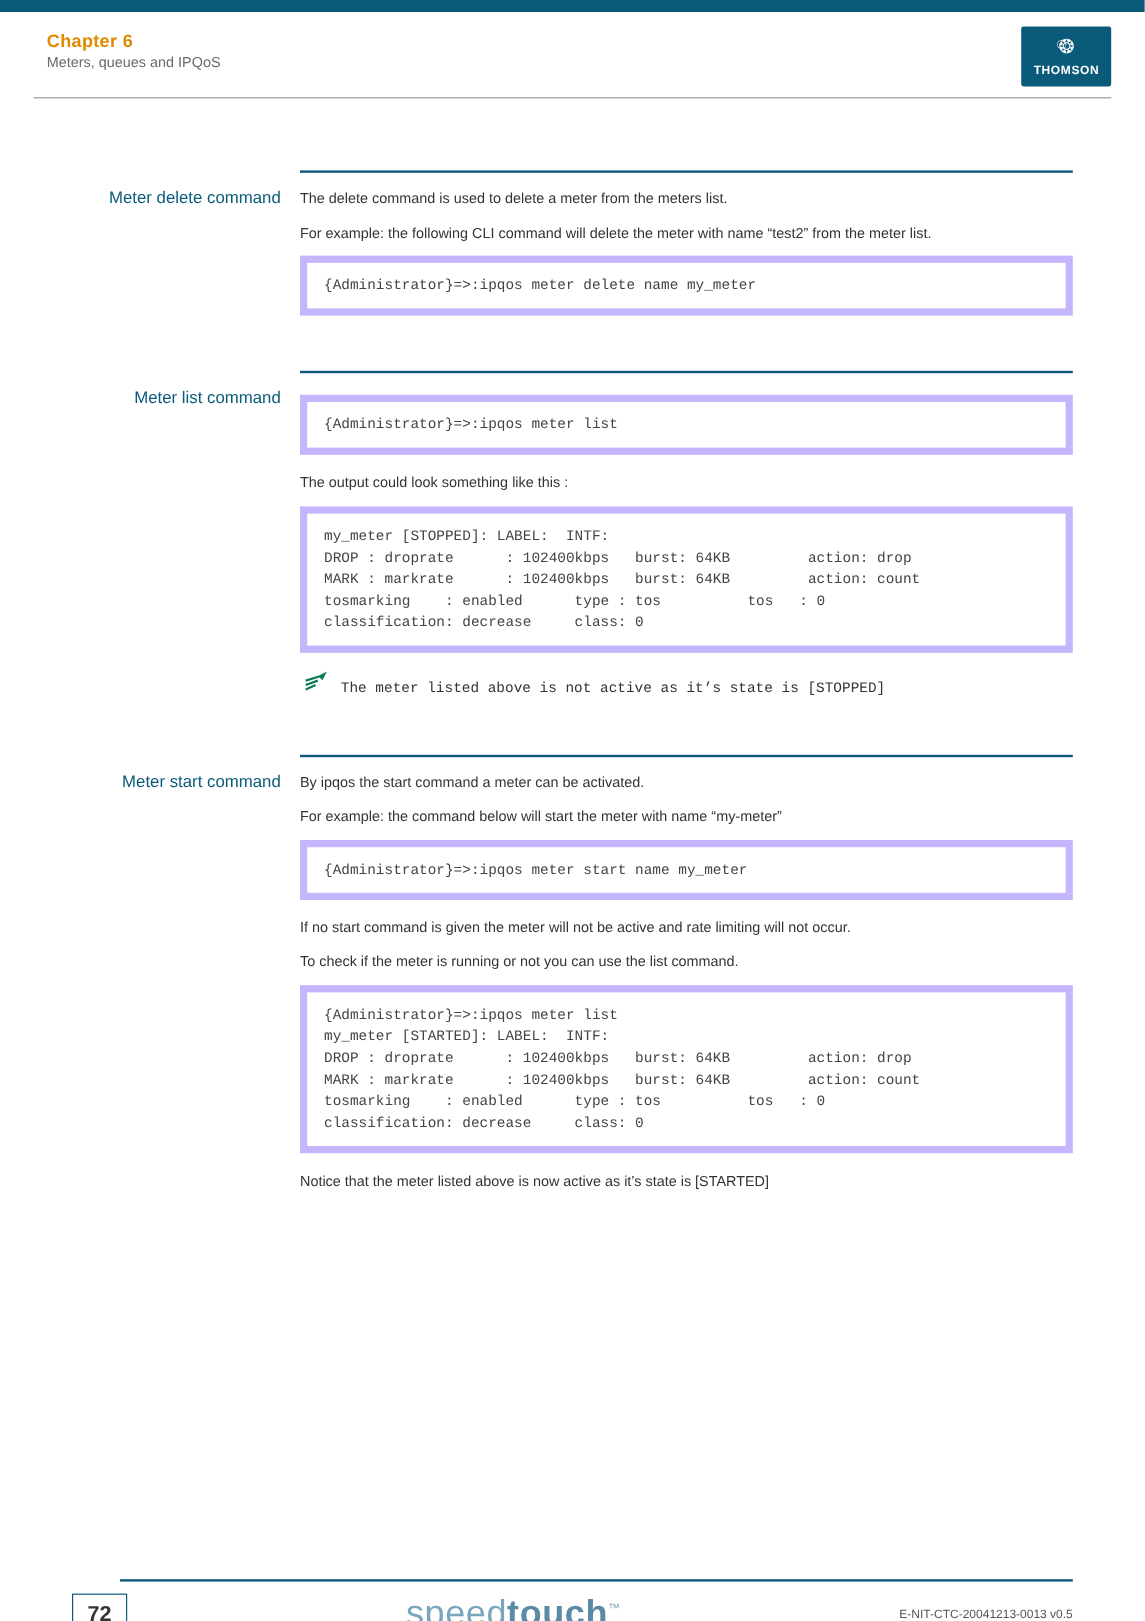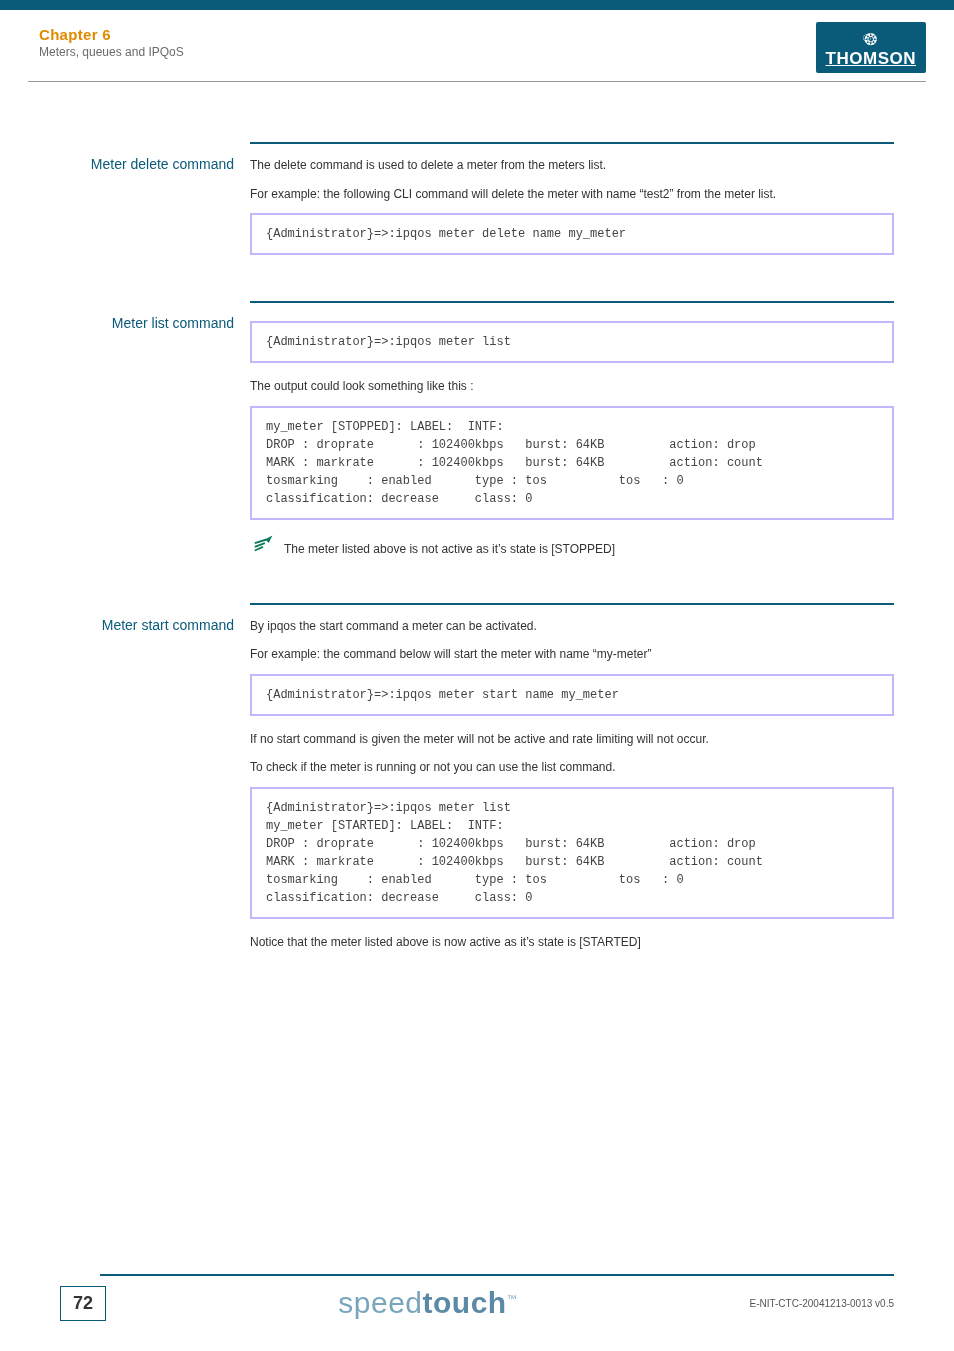--- a/index.html
+++ b/index.html
@@ -5,30 +5,30 @@
   * { box-sizing: border-box; margin: 0; padding: 0; }
   html, body { width: 954px; background: #fff; font-family: Verdana, Geneva, sans-serif; color: #333; }
   .topbar { height: 10px; background: #0a5a7a; }
   .header { position: relative; padding: 16px 28px 8px 28px; margin-left: 11px; }
   .chapter { color: #e08a00; font-weight: bold; font-size: 15px; letter-spacing: 0.3px; }
   .subchapter { color: #6a6a6a; font-size: 12px; margin-top: 2px; }
   .header-divider { border-top: 1px solid #999; margin: 14px 28px 0 28px; }
   .brand { position: absolute; top: 12px; right: 28px; text-align: right; }
   .brand-badge { background: #0a5a7a; color: #fff; border-radius: 2px; padding: 8px 10px 6px 10px; display: inline-block; text-align: center; line-height: 1; }
   .brand-badge .globe { font-size: 16px; display: block; margin-bottom: 2px; }
-  .brand-badge .bname { font-weight: bold; font-size: 17px; letter-spacing: 0.5px; text-decoration: underline; }
+  .brand-badge .bname { font-weight: bold; font-size: 10px; letter-spacing: 0.5px; }
   .content { padding: 60px 60px 20px 60px; }
   .section { margin-bottom: 32px; }
   .section-div { border-top: 2px solid #0a5a7a; margin-bottom: 12px; }
   .row { display: flex; align-items: flex-start; justify-content: space-between; }
   .label { width: 190px; min-width: 190px; text-align: right; color: #0a5a7a; font-size: 14px; padding-right: 16px; padding-top: 0px; }
   .body { flex: 1; font-size: 12px; color: #333; line-height: 1.55; }
   .body p { margin-bottom: 10px; }
-  pre.codebox { border: 2px solid #c4b5fd; padding: 10px 14px; font-family: "Courier New", monospace; font-size: 12px; color: #444; white-space: pre; overflow: hidden; margin: 6px 0 14px 0; line-height: 1.5; }
-  .note-row { display: flex; align-items: center; margin: 8px 0 6px 0; }
+  pre.codebox { border: 6px solid #c4b5fd; padding: 10px 14px; font-family: "Courier New", monospace; font-size: 12px; color: #444; white-space: pre; overflow: hidden; margin: 6px 0 14px 0; line-height: 1.5; }
+  .note-row { display: flex; align-items: center; margin: 8px 0 6px 0; font-family: Liberation Mono, monospace; }
   .note-icon { width: 34px; min-width: 34px; color: #0a7a5a; font-size: 18px; padding-left: 2px; }
   .note-text { font-size: 12px; color: #333; }
   .footer { position: relative; margin-top: 260px; padding: 0 60px 40px 60px; }
   .footer-line { border-top: 2px solid #0a5a7a; margin-bottom: 10px; margin-left: 40px; }
   .footer-row { display: flex; align-items: center; justify-content: space-between; }
   .pagebox { border: 1px solid #0a5a7a; padding: 6px 12px; font-weight: bold; font-size: 18px; color: #333; display: inline-block; }
   .speedtouch { color: #7aa6bd; font-family: Verdana, sans-serif; font-size: 30px; letter-spacing: 0.5px; }
   .speedtouch .bold { font-weight: bold; color: #5a8aa5; }
   .speedtouch .tm { font-size: 10px; vertical-align: super; }
   .docid { font-size: 10px; color: #555; }

